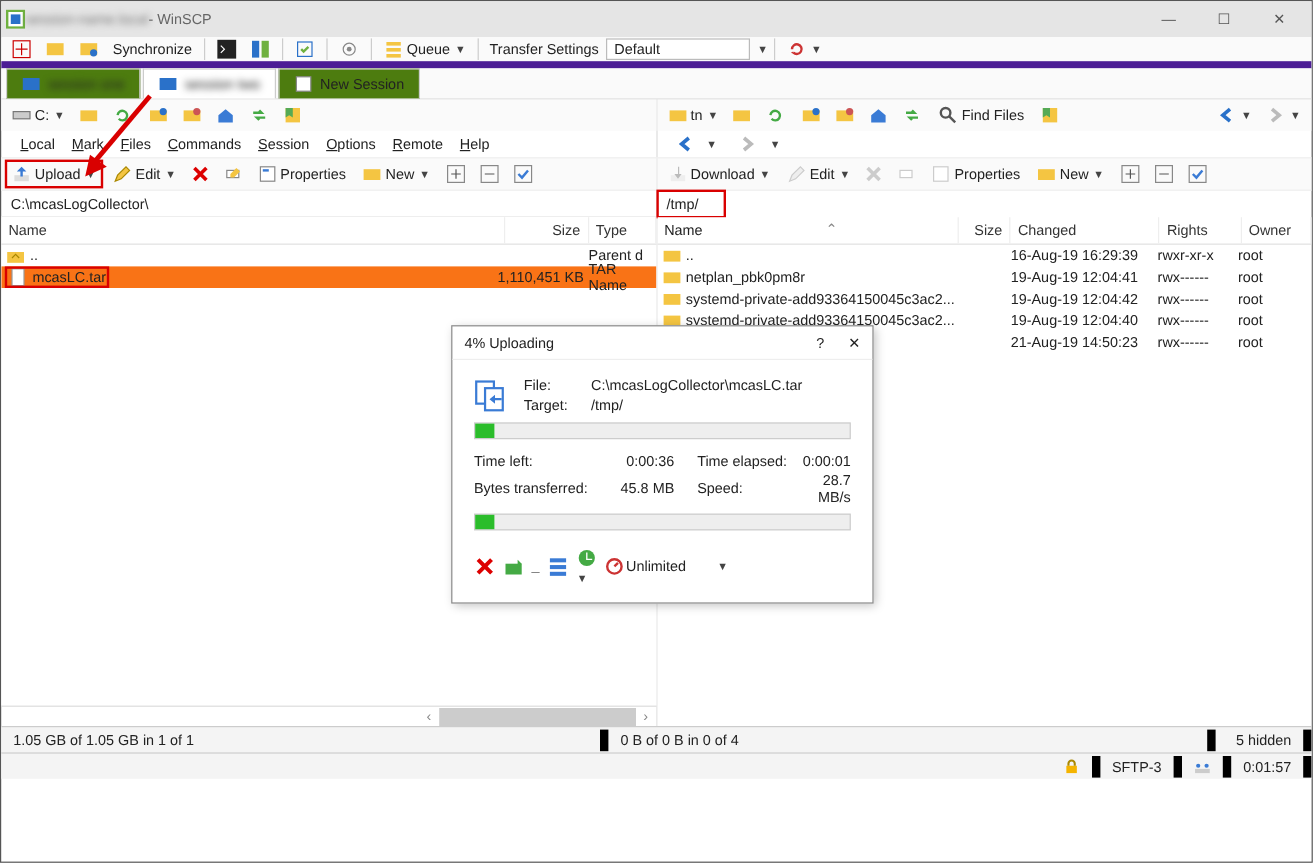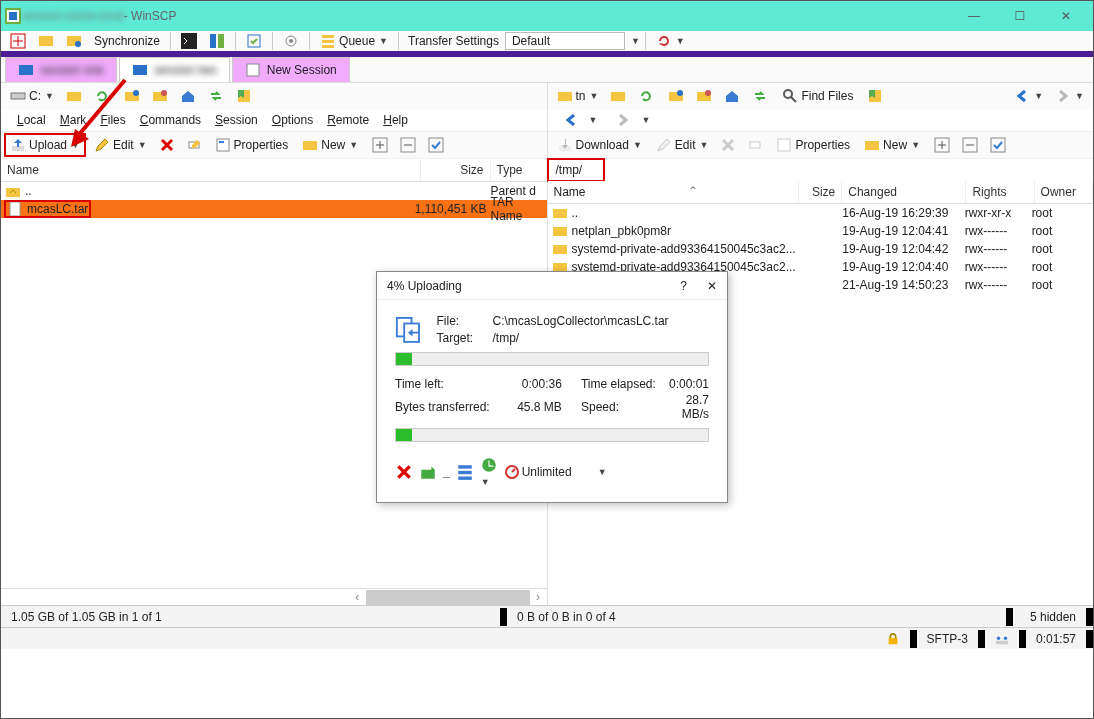--- a/index.html
+++ b/index.html
@@ -1,28 +1,28 @@
 <!DOCTYPE html>
 <html><head>
 <meta charset="utf-8">
 <style>
 *{box-sizing:border-box;margin:0;padding:0;font-family:"Segoe UI",Tahoma,sans-serif;font-size:12px;color:#222}
 body{background:#fff;width:1094px;height:719px;overflow:hidden;border:1px solid #555;position:relative}
-.titlebar{height:30px;display:flex;align-items:center;padding:0 4px;background:#5eead4}
+.titlebar{height:30px;display:flex;align-items:center;padding:0 4px;background:#e5e5e5}
 .titlebar .title{flex:1;color:#666}
 .titlebar .winbtn{width:46px;height:30px;display:flex;align-items:center;justify-content:center;color:#555}
 .toolbar{height:26px;display:flex;align-items:center;padding:2px 4px;gap:2px;border-bottom:6px solid #4c1d95;background:#fafafa}
 .toolbar .sep{width:1px;height:18px;background:#ccc;margin:0 3px}
 .tbtn{padding:2px 4px;display:flex;align-items:center;gap:3px;border:1px solid transparent;cursor:pointer}
 .ico{width:16px;height:16px;display:inline-block}
 .menu{display:flex;gap:2px;padding:2px 10px;height:22px;align-items:center}
 .menu span{padding:2px 6px;cursor:pointer}
 .menu span u{text-decoration:underline}
 .tabs{height:26px;display:flex;align-items:flex-end;padding:0 4px;gap:2px;background:#fafafa;border-bottom:1px solid #ddd}
-.tab{padding:4px 12px;border:1px solid #ccc;border-bottom:none;background:#f0abfc;display:flex;align-items:center;gap:6px;cursor:pointer}
+.tab{padding:4px 12px;border:1px solid #ccc;border-bottom:none;background:#4d7c0f;display:flex;align-items:center;gap:6px;cursor:pointer}
 .tab.active{background:#fff}
 .panes{display:flex;height:522px}
 .pane{flex:1;display:flex;flex-direction:column;border-right:1px solid #ddd;min-width:0}
 .drivebar{height:26px;display:flex;align-items:center;padding:2px 4px;gap:2px;background:#fafafa}
 .actionbar{height:28px;display:flex;align-items:center;padding:2px 4px;gap:2px;background:#fafafa;border-top:1px solid #eee;border-bottom:1px solid #eee}
 .pathbar{height:22px;padding:2px 8px;border-bottom:1px solid #eee;display:flex;align-items:center}
 .listhdr{display:flex;border-bottom:1px solid #ddd;background:#fff}
 .listhdr .col{padding:4px 6px;border-right:1px solid #eee;font-size:12px;color:#333;position:relative}
 .filelist{flex:1;overflow:auto;background:#fff}
 .row{display:flex;align-items:center;height:18px;padding:0 4px}
@@ -279,20 +279,23 @@
           </svg>
         </div>
       <div class="tbtn">
           <svg class="ico" viewBox="0 0 16 16">
             <rect x="1" y="1" width="14" height="14" fill="none" stroke="#888"></rect>
             <path d="M4 8l3 3 5-6" stroke="#3a7bd5" fill="none" stroke-width="2"></path>
           </svg>
         </div>
     </div>
 
+    <div class="pathbar">
+        <span>C:\mcasLogCollector\</span>
+      </div>
 
     <div class="listhdr">
       <div class="col" style="flex:1">Name</div>
       <div class="col" style="width:70px;text-align:right">Size</div>
       <div class="col" style="width:56px">Type</div>
     </div>
 
     <div class="filelist">
       <div class="row">
         <div class="fname" style="flex:1">

